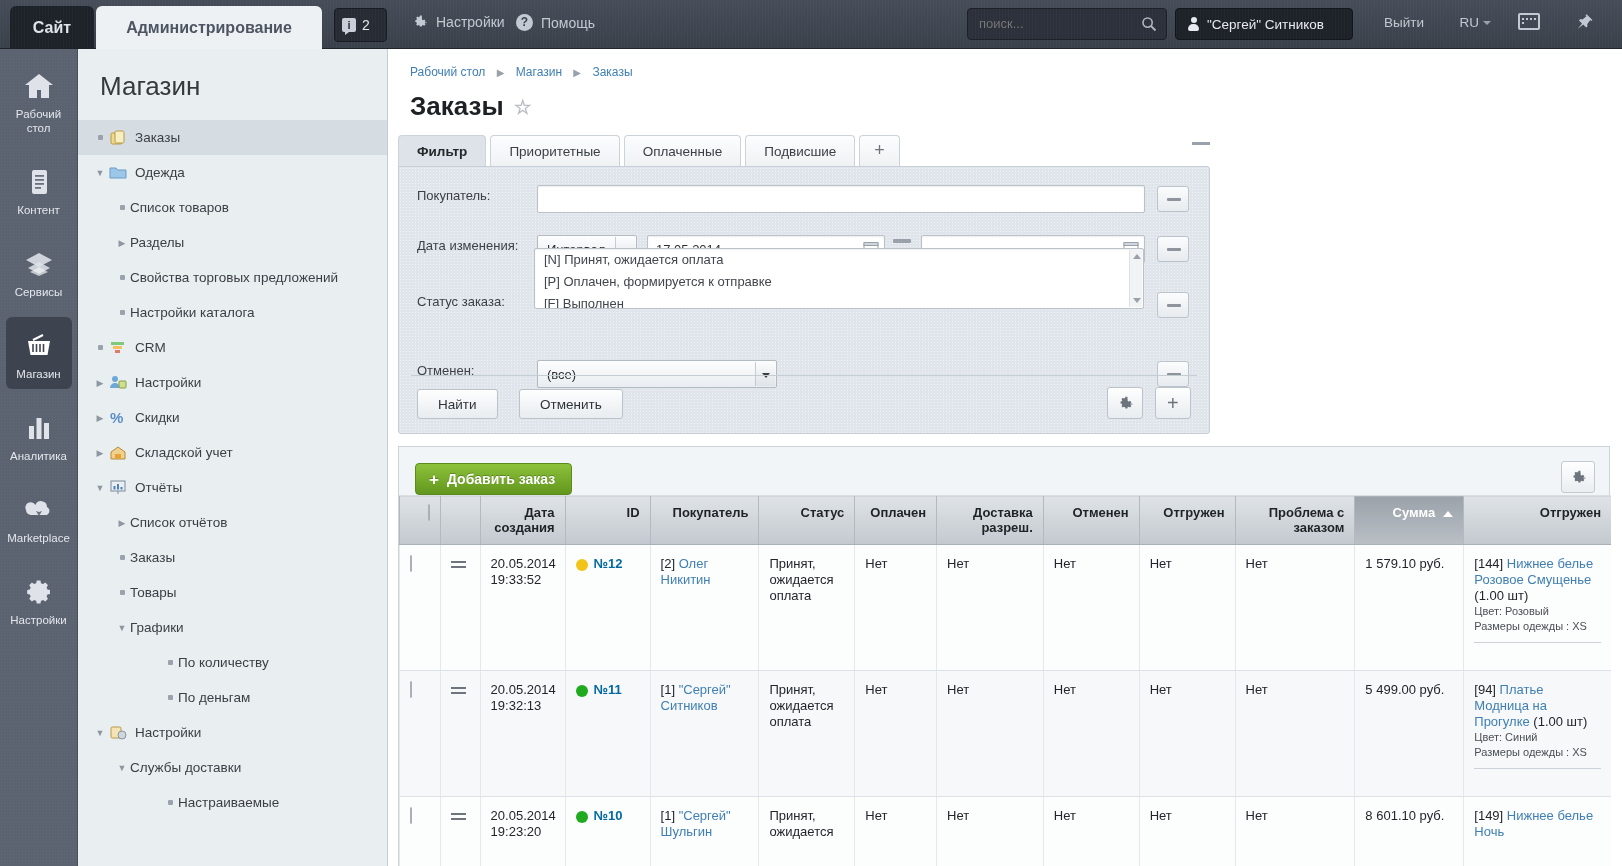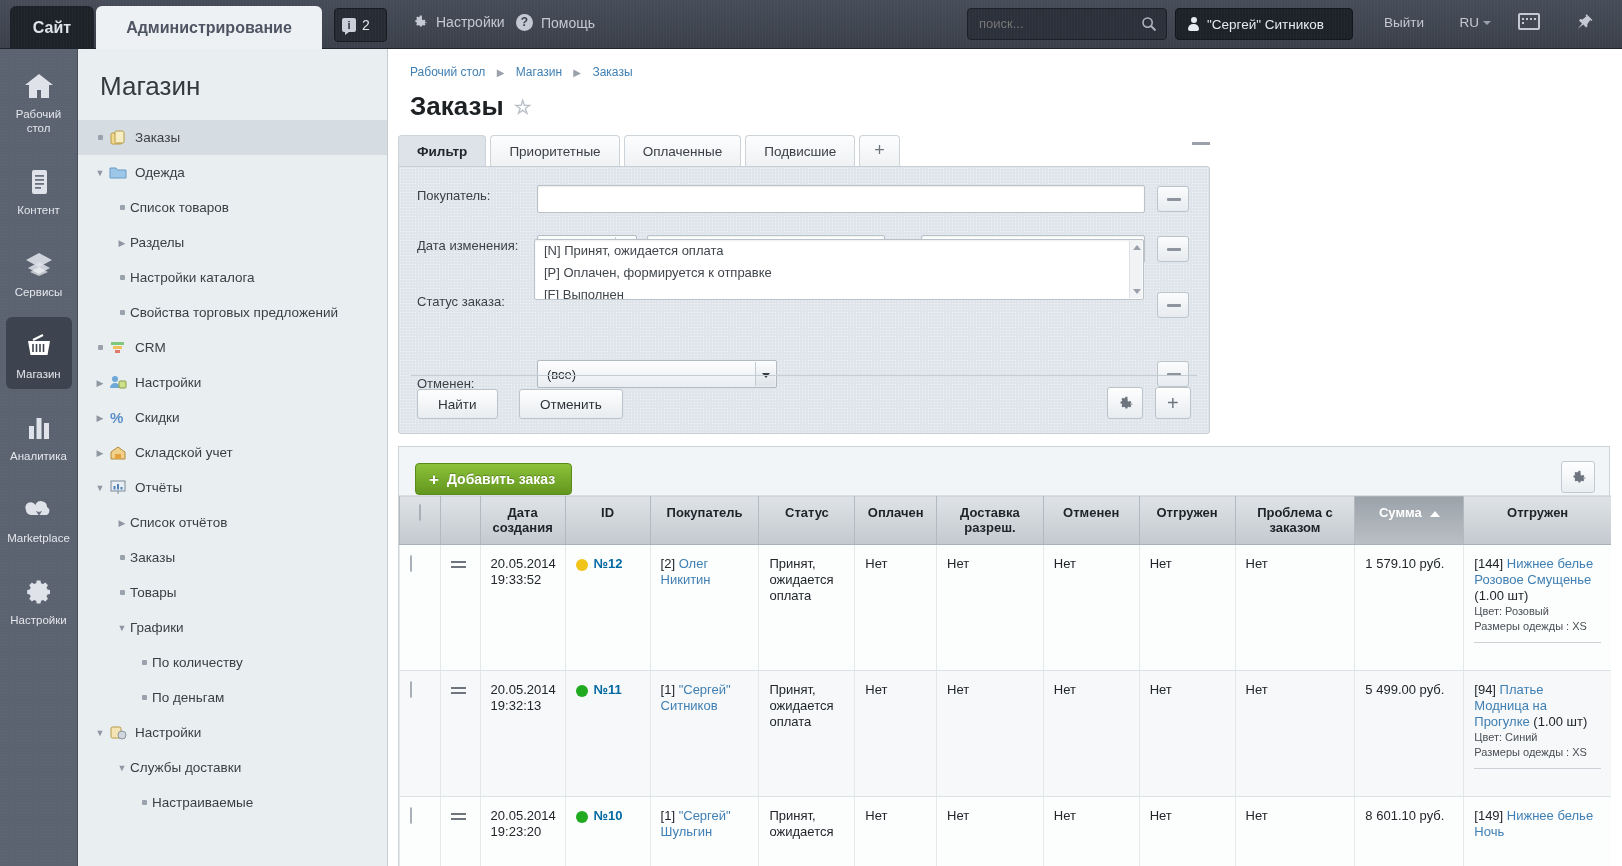--- a/index.html
+++ b/index.html
@@ -110,21 +110,21 @@
     display: flex; align-items: center; height: 35px; font-size: 13.5px; color: #3b3f45;
     padding-left: 14px; position: relative;
   }
   .mi.sel { background: #d6dde2; }
   .mi .arrow { width: 16px; text-align: center; flex: 0 0 16px; color: #8e97a1; font-size: 9px; }
   .mi .bullet { width: 16px; flex: 0 0 16px; display:flex; justify-content:center; }
   .mi .bullet i { width: 5px; height: 5px; background: #9aa3ad; border-radius: 1px; display:block; }
   .mi .mico { width: 20px; height: 17px; flex: 0 0 20px; margin-right: 7px; position: relative; }
   .mi .lbl { white-space: nowrap; }
   .ind1 { padding-left: 36px; }
-  .ind2 { padding-left: 58px; }
+  .ind2 { padding-left: 84px; }
 
   
   #main { position: absolute; left: 388px; top: 49px; width: 1234px; height: 817px; background: #fff; }
   #breadcrumb { padding: 16px 0 0 22px; font-size: 12px; color: #5b5f66; }
   #breadcrumb a { color: #3f7fb3; text-decoration: none; }
   #breadcrumb .sep { color: #9aa1ab; margin: 0 8px; font-size: 10px; }
   #page-title { padding: 12px 0 0 22px; font-size: 26px; color: #1e2124; font-weight: bold; display: flex; align-items: center; gap: 10px;}
   .star { color: #b9bfc7; font-size: 20px; }
 
   
@@ -165,21 +165,21 @@
     color: #2c3035; line-height: 27px; padding-left: 9px;
   }
   .sel-box .arrowbox {
     position: absolute; right: 1px; top: 1px; bottom: 1px; width: 20px;
     background: linear-gradient(180deg,#fbfcfd,#dfe4e9); border-left: 1px solid #c4ccd3;
   }
   .sel-box .arrowbox::after{content:"";position:absolute;left:6px;top:11px;width:0;height:0;
     border-left:4px solid transparent;border-right:4px solid transparent;border-top:5px solid #3a3f45;}
   .cal-ico { position: absolute; right: 6px; top: 5px; width: 16px; height: 16px; }
   #statuses {
-    position: absolute; left: 534px; top: 239px; width: 610px; height: 61px;
+    position: absolute; left: 534px; top: 248px; width: 610px; height: 61px;
     background: #fff; border: 1px solid #b9c1c9; border-radius: 2px;
     box-shadow: inset 0 1px 2px rgba(0,0,0,.07); overflow: hidden;
   }
   #statuses .opt { font-size: 13px; color: #41464c; padding: 2px 0 2px 9px; line-height: 18px; }
   #status-scroll { position: absolute; right: 1px; top: 1px; bottom: 1px; width: 13px; background: #f1f3f5; border-left: 1px solid #dde1e6; }
   .sb-up, .sb-dn { position: absolute; left: 3px; width: 0; height: 0; border-left: 4px solid transparent; border-right: 4px solid transparent; }
   .sb-up { top: 4px; border-bottom: 5px solid #9aa1ab; }
   .sb-dn { bottom: 4px; border-top: 5px solid #9aa1ab; }
   #filter-divider { position: absolute; left: 12px; right: 12px; top: 208px; height: 1px; background: #c6ced5; }
   .abtn {
@@ -198,21 +198,21 @@
     border: 1px solid #5a8a19; border-radius: 4px; color: #fff; font-size: 14px; font-weight: bold;
     line-height: 31px; display: flex; align-items: center; gap: 8px;
     text-shadow: 0 -1px 0 rgba(0,0,0,.25);
   }
   #grid-gear { position: absolute; right: 14px; top: 14px; width: 34px; height: 32px;
     border: 1px solid #c2c9d0; border-radius: 3px; background: linear-gradient(180deg,#fefefe,#eaeef1); }
   #tbl { position: absolute; left: 0; top: 48px; width: 1212px; border-collapse: collapse; table-layout: fixed; }
   #tbl th {
     background: linear-gradient(180deg,#dfe3e7 0%,#c3c9cf 100%);
     border-left: 1px solid #b2b9c0; border-bottom: 1px solid #a9b0b7; border-top: 1px solid #d9dee2;
-    font-size: 13px; color: #1f2328; font-weight: bold; text-align: center; padding: 9px 10px; vertical-align: top;
+    font-size: 13px; color: #1f2328; font-weight: bold; text-align: right; padding: 9px 10px; vertical-align: top;
     height: 48px;
   }
   #tbl th.sorted { background: linear-gradient(180deg,#9ba2a9 0%,#b9bfc5 100%); color: #fff; }
   #tbl th.sorted .sarrow { display:inline-block; width:0;height:0;border-left:5px solid transparent;border-right:5px solid transparent;border-bottom:6px solid #fff; margin-left:8px; vertical-align: middle;}
   #tbl td { border-left: 1px solid #e4e8eb; border-bottom: 1px solid #dde2e6; font-size: 13px; color: #22262b;
     padding: 11px 10px; vertical-align: top; background: #fcfdfd; line-height: 16px; }
   #tbl tr.alt td { background: #f6f8f9; }
   .lnk { color: #3f7fb3; text-decoration: none; text-align: right; }
   .dot { display: inline-block; width: 12px; height: 12px; border-radius: 50%; vertical-align: middle; margin-right: 6px; }
   .idnum { font-weight: bold; color: #0369a1; }
@@ -390,27 +390,27 @@
     <span class="lbl">Список товаров</span>
   </div>
   <div class="mi ind1">
     <span class="arrow">▶</span>
     <span class="lbl">Разделы</span>
   </div>
   <div class="mi ind1">
     <span class="bullet">
         <i></i>
       </span>
+    <span class="lbl">Свойства торговых предложений</span>
+  </div>
+  <div class="mi ind1">
+    <span class="bullet">
+        <i></i>
+      </span>
     <span class="lbl">Настройки каталога</span>
-  </div>
-  <div class="mi ind1">
-    <span class="bullet">
-        <i></i>
-      </span>
-    <span class="lbl">Свойства торговых предложений</span>
   </div>
 
   <div class="mi">
     <span class="bullet">
         <i></i>
       </span>
     <span class="mico"><svg width="20" height="17" viewBox="0 0 20 17">
           <rect x="3" y="3" width="13" height="3" fill="#7ec97e"></rect>
           <rect x="5" y="7" width="9" height="3" fill="#f3c05b"></rect>
           <rect x="7" y="11" width="5" height="3" fill="#e07a6a"></rect>
@@ -568,21 +568,21 @@
     </div>
     <div class="minus-btn" style="left:758px;top:9px;"></div>
   </div>
 
   <div class="frow" style="margin-top:16px;height:72px;">
     <span class="flabel">Статус заказа:</span>
     <div class="minus-btn" style="left:758px;top:9px;"></div>
   </div>
 
   <div class="frow" style="height:38px;">
-    <span class="flabel" style="top:21px;">Отменен:</span>
+    <span class="flabel" style="top:8px;">Отменен:</span>
     <div class="sel-box" style="position:absolute;left:138px;top:5px;width:240px;">
       <span>(все)</span>
       <span class="arrowbox"></span>
     </div>
     <div class="minus-btn" style="left:758px;top:6px;"></div>
   </div>
 
   <div id="filter-divider"></div>
 
   <div class="abtn" style="left:18px;top:222px;"><span>Найти</span></div>

